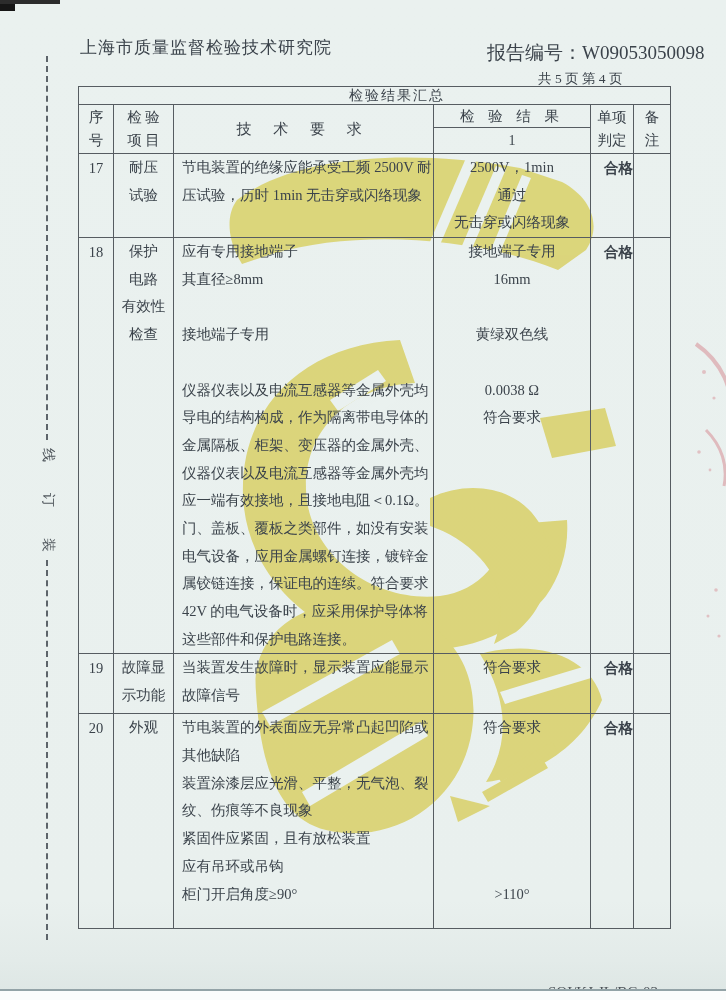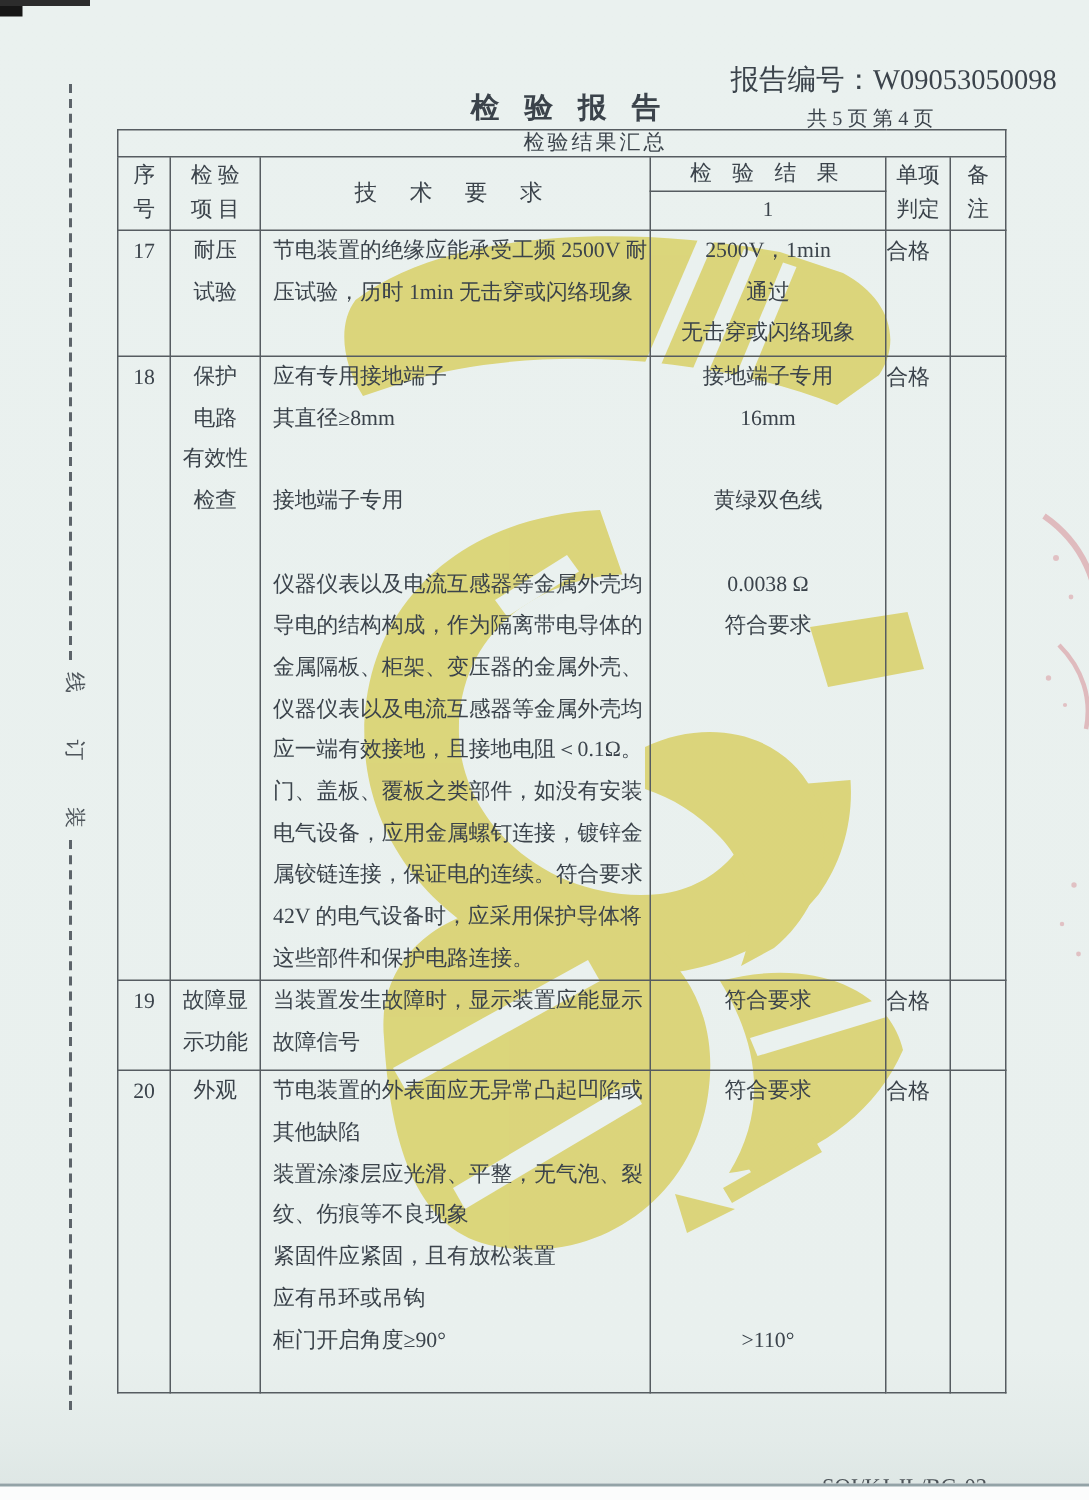--- a/index.html
+++ b/index.html
@@ -35,21 +35,21 @@
   .hline{height:23px;line-height:23px;text-align:center;font-size:14.5px;}
   th.mid{vertical-align:middle;}
   .req-h{line-height:47px;text-align:center;font-size:15px;letter-spacing:9px;}
   .res-h{height:22px;line-height:22px;text-align:center;font-size:14.5px;letter-spacing:5px;}
   .res-sub{height:25px;line-height:25px;text-align:center;font-size:14px;}
   .line{height:27.7px;line-height:27.7px;font-size:14.5px;white-space:nowrap;}
   td.c-seq{text-align:center;}
   td.c-item{text-align:center;}
   td.c-req{padding-left:8px;}
   td.c-result{text-align:center;}
-  td.c-judge{text-align:left;}
+  td.c-judge{text-align:right;font-weight:bold;}
   td.c-seq .line,td.c-judge .line{padding-top:1px;}
   
   .wm,.stamp{position:absolute;left:0;top:0;z-index:1;}
   .stamp{z-index:2;}
 </style>
 </head>
 <body>
 
 <div class="page">
 
@@ -97,22 +97,22 @@
   <div class="corner-black"></div>
   <div class="top-strip"></div>
   <div class="paper-bottom"></div>
 
   <div class="bind-seg s1"></div>
   <div class="bind-seg s2"></div>
   <span class="bchar" style="top:446px">线</span>
   <span class="bchar" style="top:491px">订</span>
   <span class="bchar" style="top:536px">装</span>
 
+  <div class="hdr-org">上海市质量监督检验技术研究院</div>
   <div class="hdr-no">报告编号：W09053050098</div>
-  <div class="hdr-title">检 验 报 告</div>
   <div class="hdr-pages">共 5 页  第 4 页</div>
 
   <table class="results">
     <colgroup>
       <col style="width:35px">
         <col style="width:60px">
         <col style="width:260px">
       <col style="width:157px">
         <col style="width:43px">
         <col style="width:37px">

